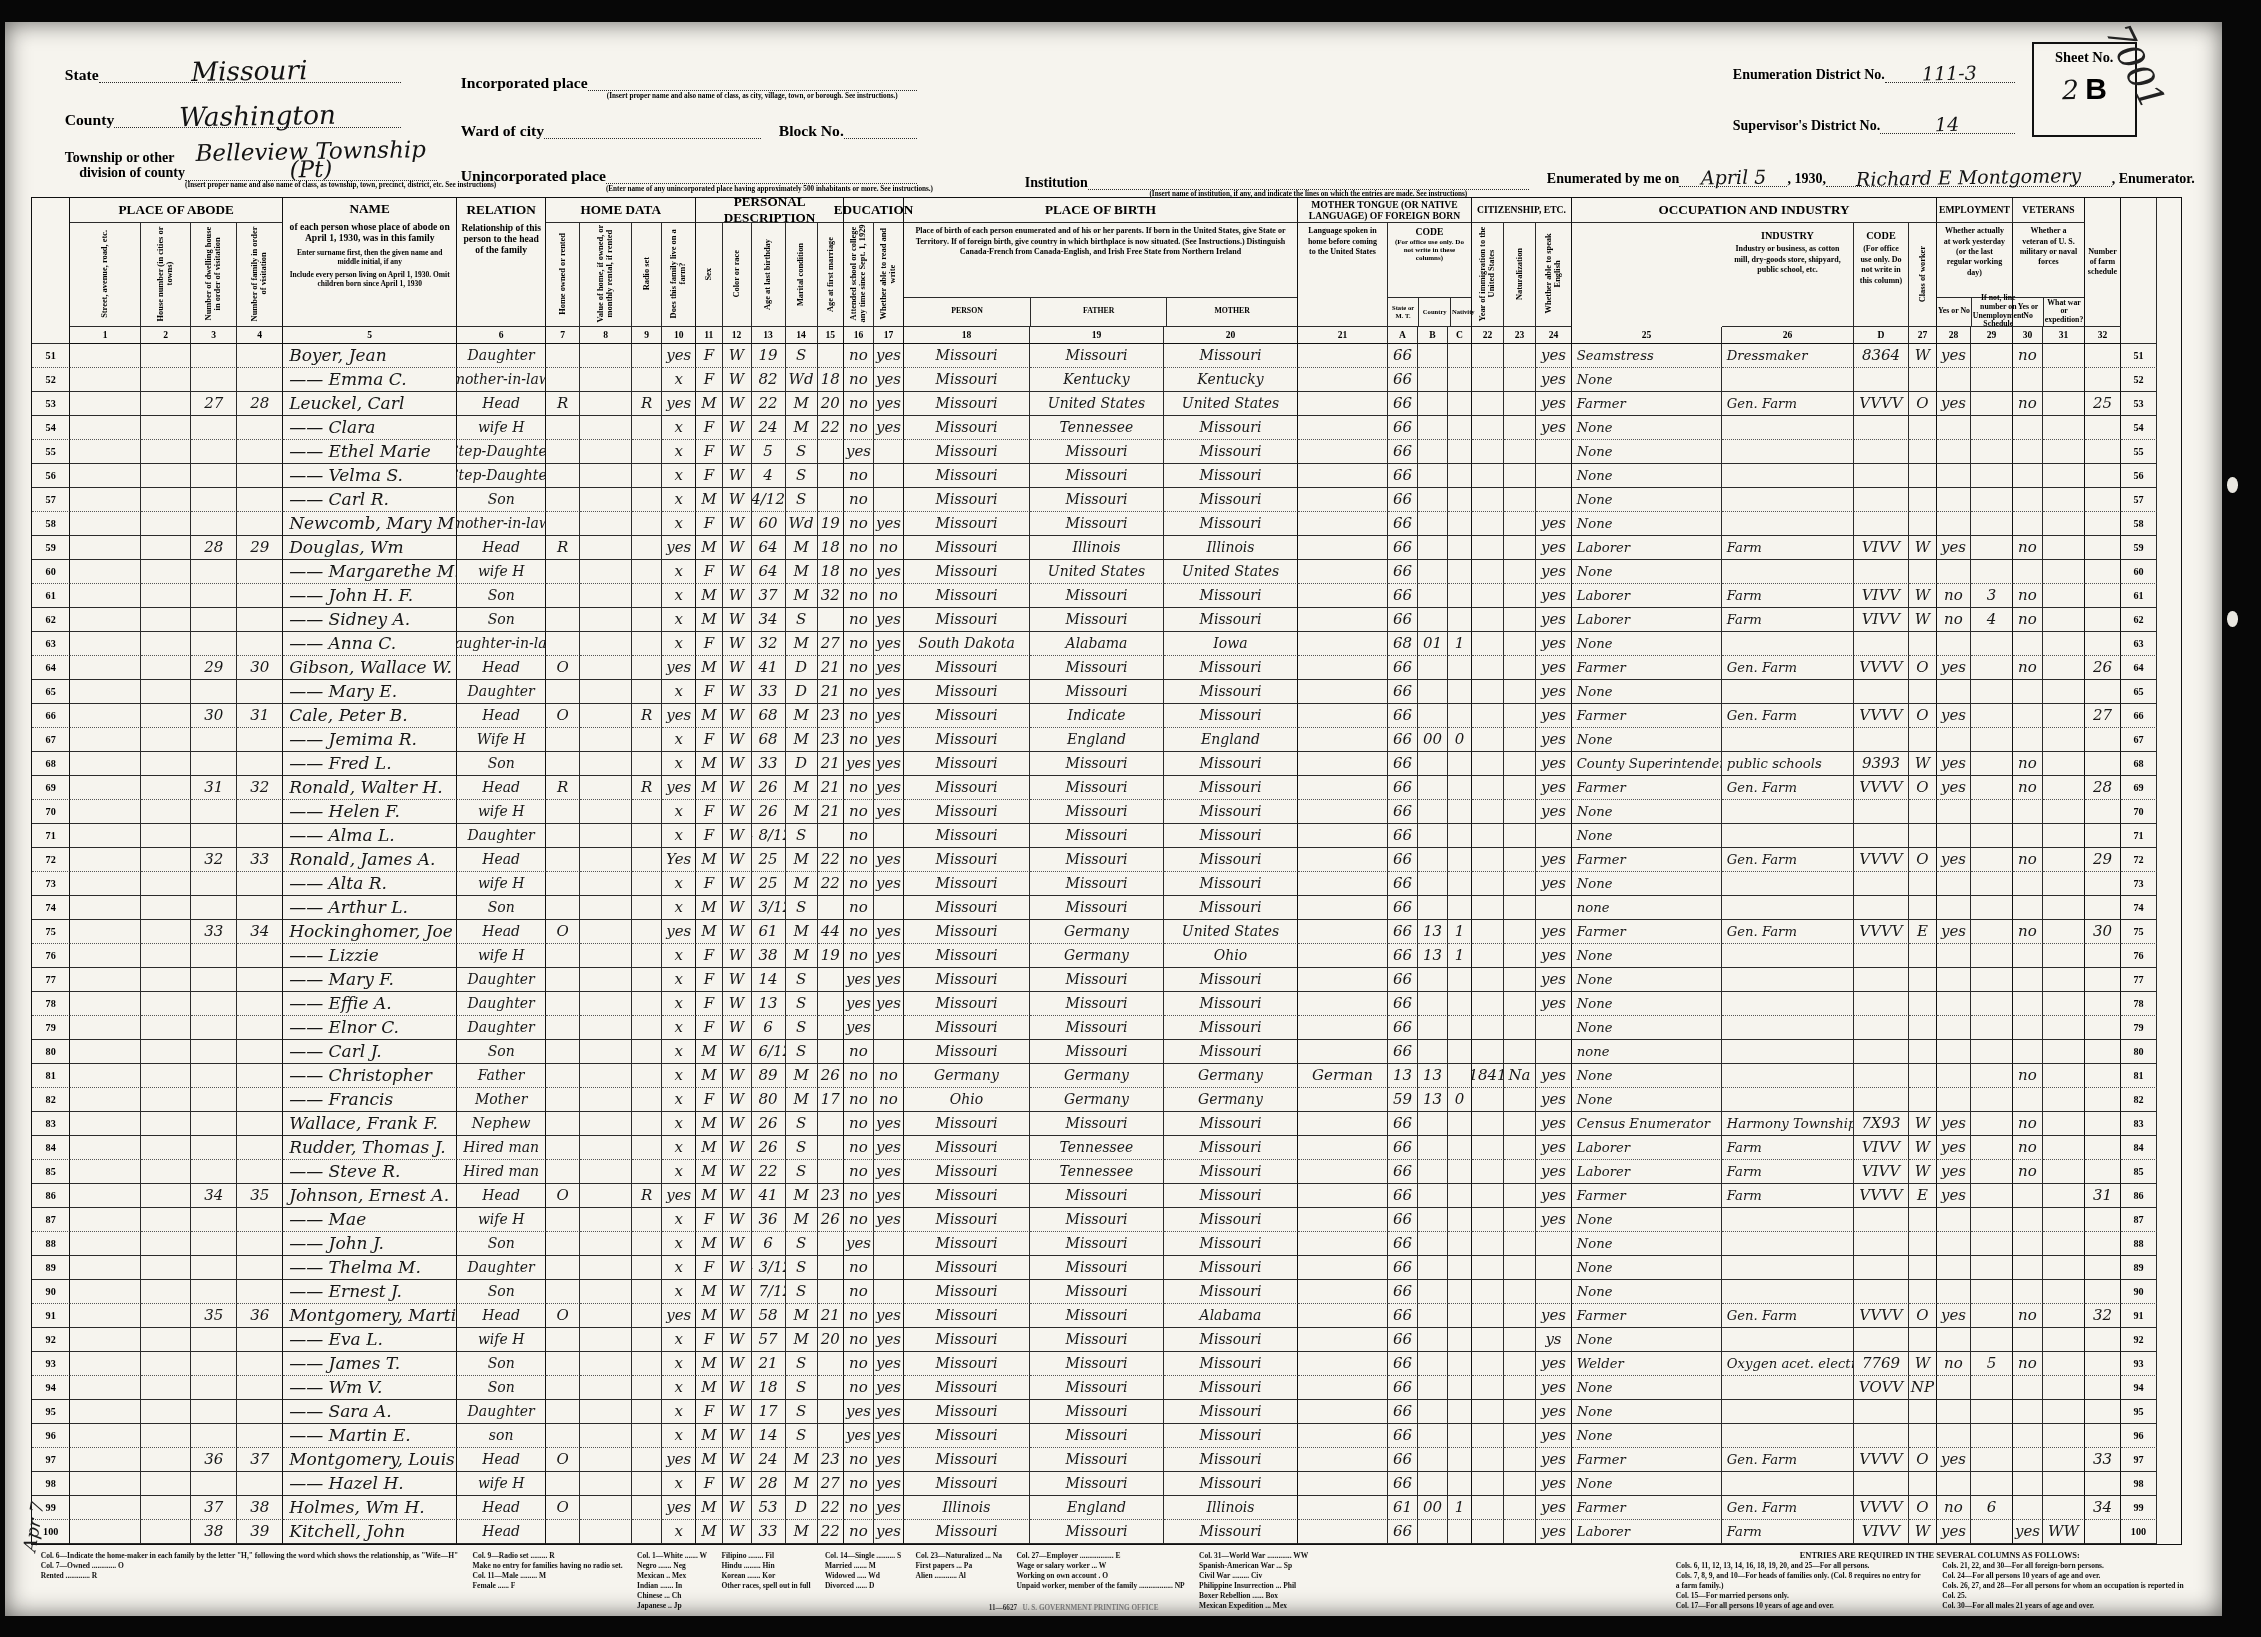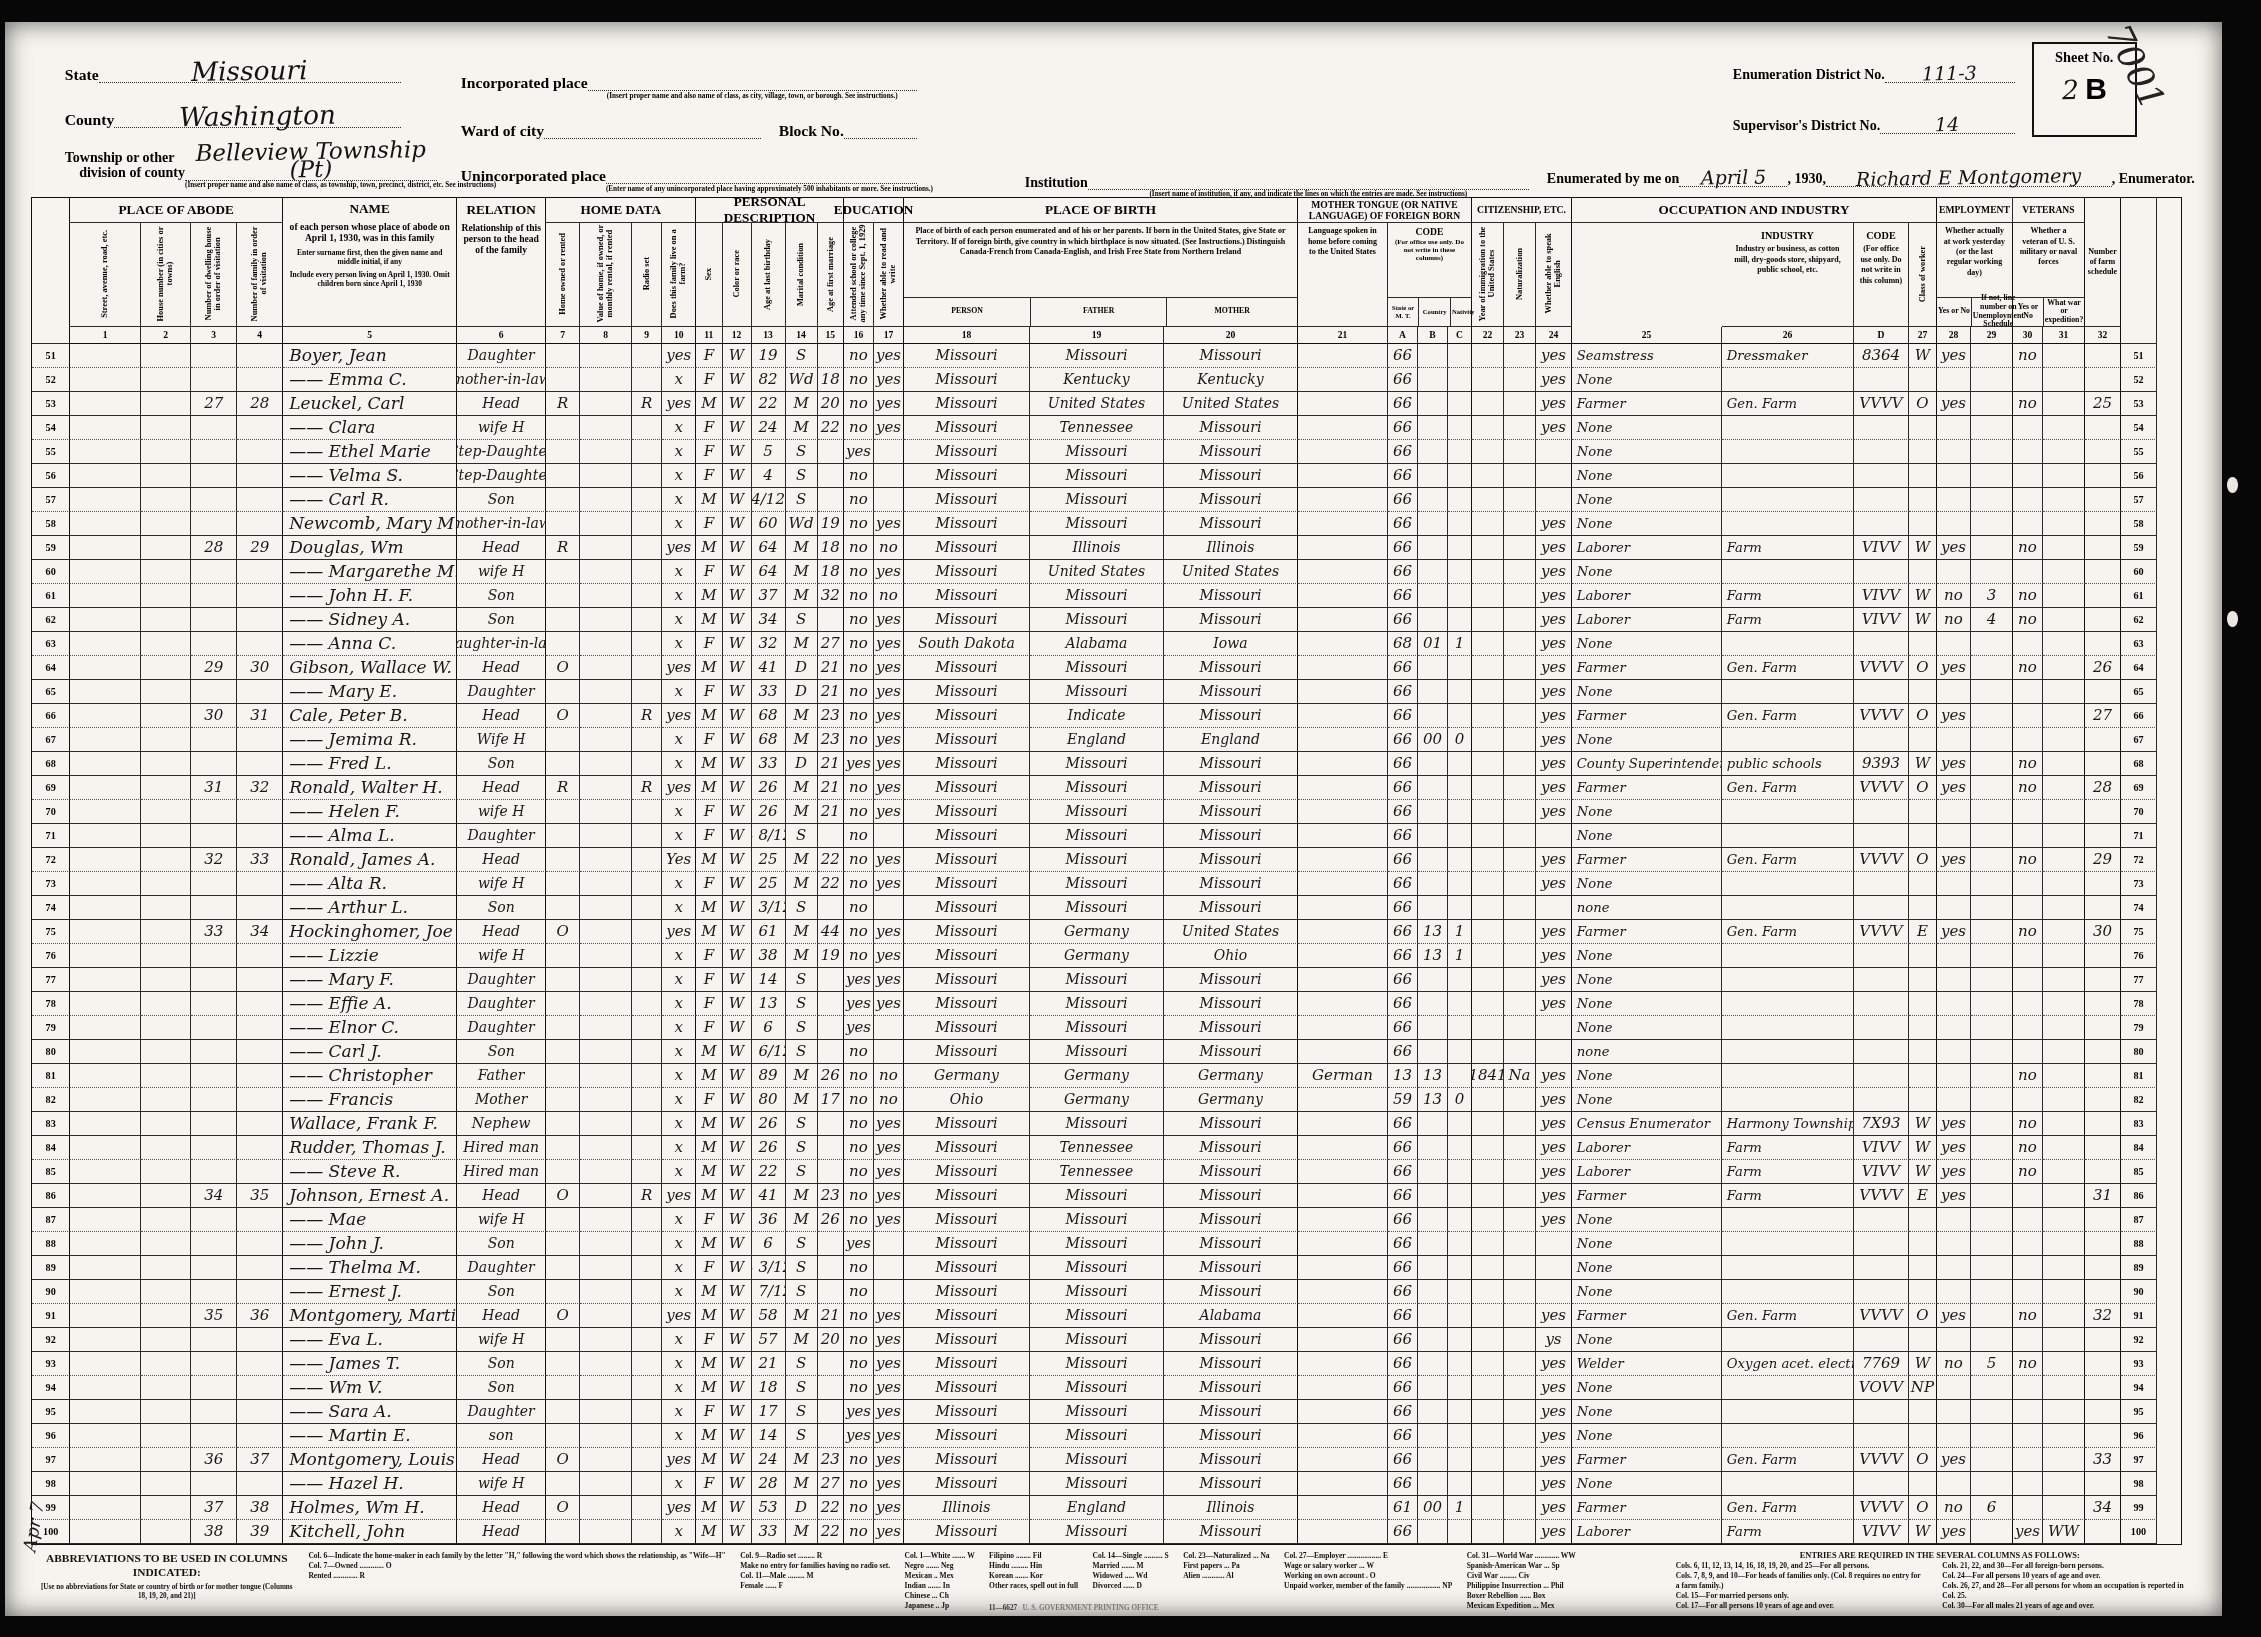--- a/index.html
+++ b/index.html
@@ -2221,24 +2221,20 @@
           <div class="b d" style="grid-area: 53 / 33 / span 1 / span 1;">yes</div>
           <div class="b d r3" style="grid-area: 53 / 34 / span 1 / span 1;"></div>
           <div class="b d" style="grid-area: 53 / 35 / span 1 / span 1;">yes</div>
           <div class="b d r3" style="grid-area: 53 / 36 / span 1 / span 1;">WW</div>
           <div class="b d r3" style="grid-area: 53 / 37 / span 1 / span 1;"></div>
           <div class="b lnc" style="grid-area: 53 / 38 / span 1 / span 1;">100</div>
         </div>
       </div>
 
     <div class="footer">
-      <div style="width:252px;">
-        <div class="ab-title">ABBREVIATIONS TO BE USED IN COLUMNS INDICATED:</div>
-        <div class="ab-note">[Use no abbreviations for State or country of birth or for mother tongue (Columns 18, 19, 20, and 21)]</div>
-      </div>
       <div id="abbrev-groups" style="display:flex;gap:14.4px;flex:1;">
           <div class="ab-col">Col. 6—Indicate the home-maker in each family by the letter "H," following the word which shows the relationship, as "Wife—H"
 Col. 7—Owned ............. O
             Rented ............. R</div>
           <div class="ab-col">Col. 9—Radio set ......... R
     Make no entry for families having no radio set.
 Col. 11—Male ......... M
             Female ...... F</div>
           <div class="ab-col">Col. 1—White ....... W
     Negro ....... Neg

